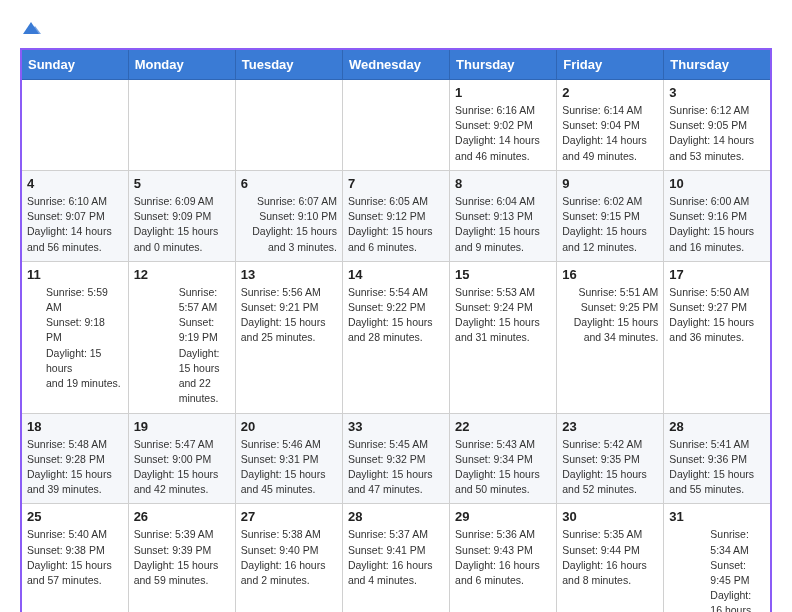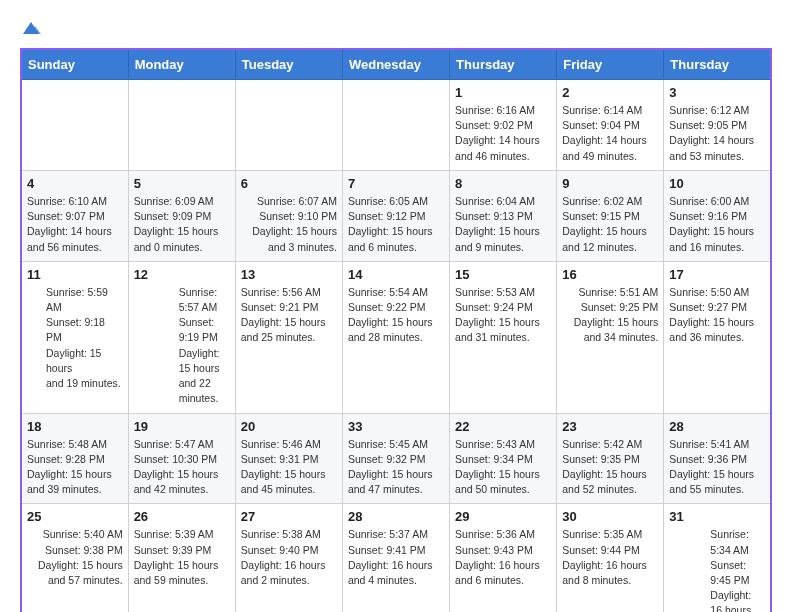--- a/index.html
+++ b/index.html
@@ -250,21 +250,21 @@
           <td>
             <div class="day-number">18</div>
             <div class="day-info" style="white-space: pre-line;">Sunrise: 5:48 AM
 Sunset: 9:28 PM
 Daylight: 15 hours
 and 39 minutes.</div>
           </td>
           <td>
             <div class="day-number">19</div>
             <div class="day-info" style="white-space: pre-line;">Sunrise: 5:47 AM
-Sunset: 10:30 PM
+Sunset: 9:00 PM
 Daylight: 15 hours
 and 42 minutes.</div>
           </td>
           <td>
             <div class="day-number">20</div>
             <div class="day-info" style="white-space: pre-line;">Sunrise: 5:46 AM
 Sunset: 9:31 PM
 Daylight: 15 hours
 and 45 minutes.</div>
           </td>
@@ -293,21 +293,21 @@
             <div class="day-number">28</div>
             <div class="day-info" style="white-space: pre-line;">Sunrise: 5:41 AM
 Sunset: 9:36 PM
 Daylight: 15 hours
 and 55 minutes.</div>
           </td>
         </tr>
         <tr>
           <td>
             <div class="day-number">25</div>
-            <div class="day-info" style="white-space: pre-line; text-align: right;">Sunrise: 5:40 AM
+            <div class="day-info" style="white-space: pre-line;">Sunrise: 5:40 AM
 Sunset: 9:38 PM
 Daylight: 15 hours
 and 57 minutes.</div>
           </td>
           <td>
             <div class="day-number">26</div>
             <div class="day-info" style="white-space: pre-line;">Sunrise: 5:39 AM
 Sunset: 9:39 PM
 Daylight: 15 hours
 and 59 minutes.</div>

